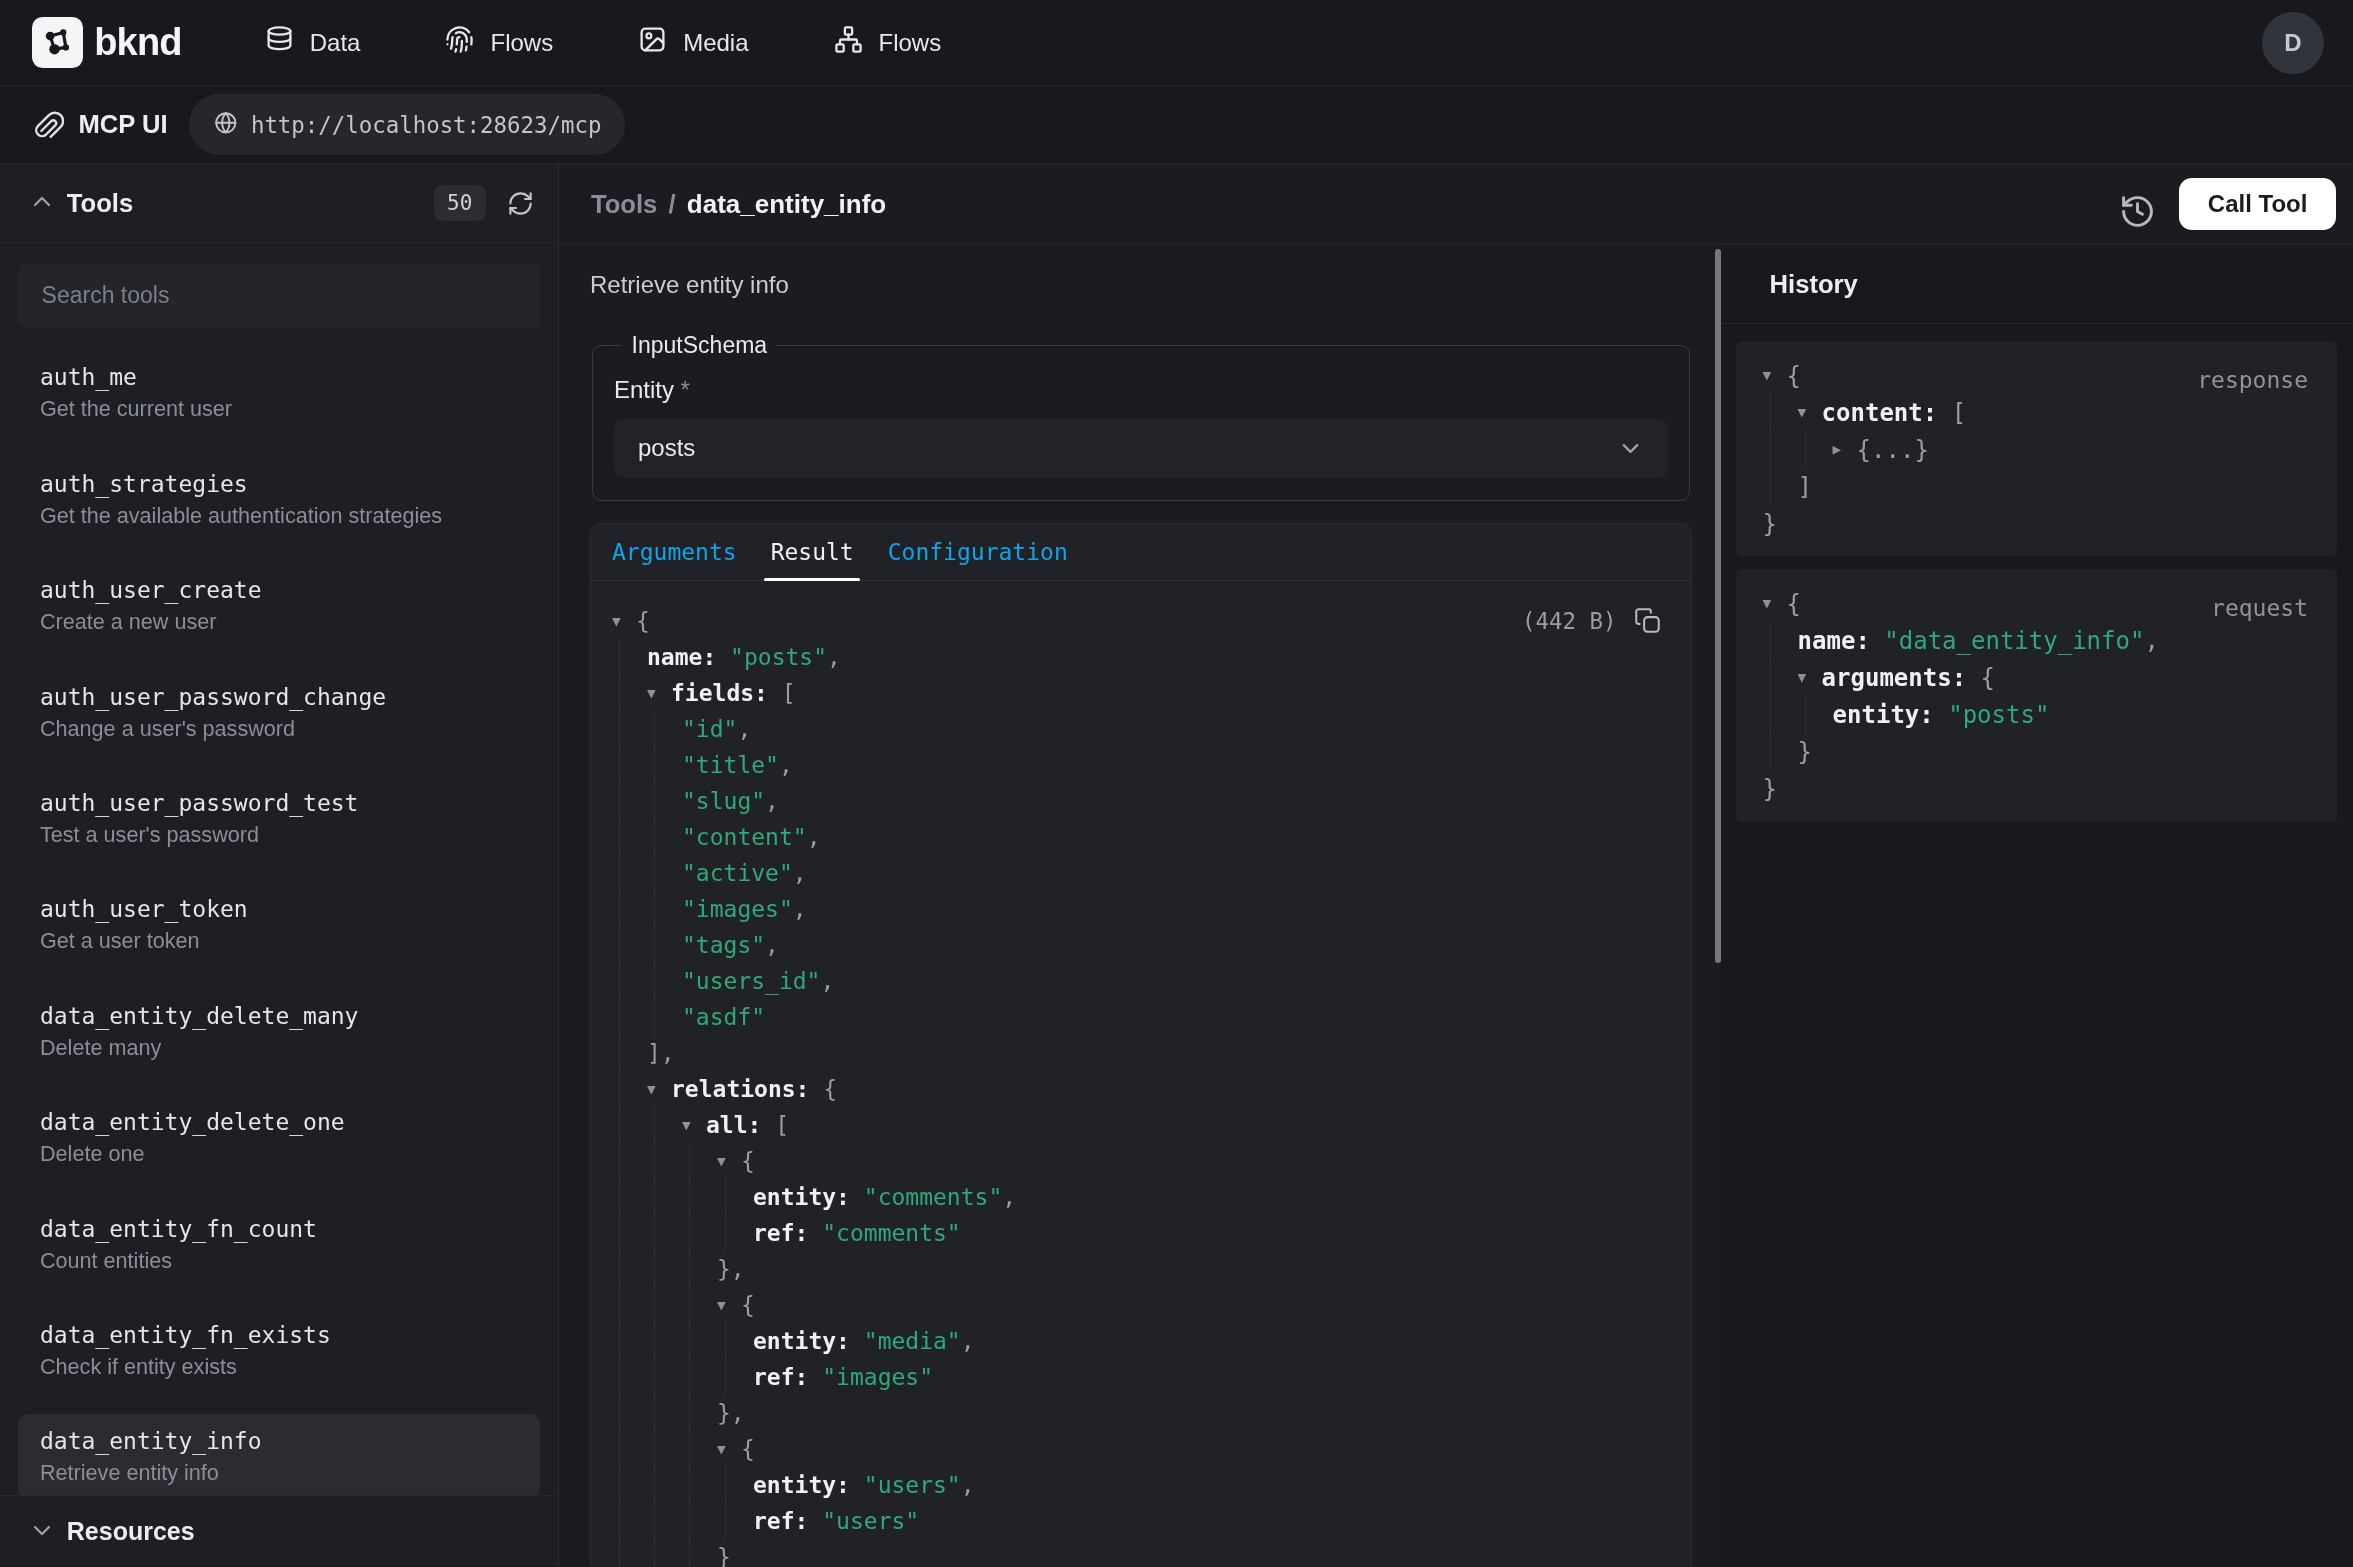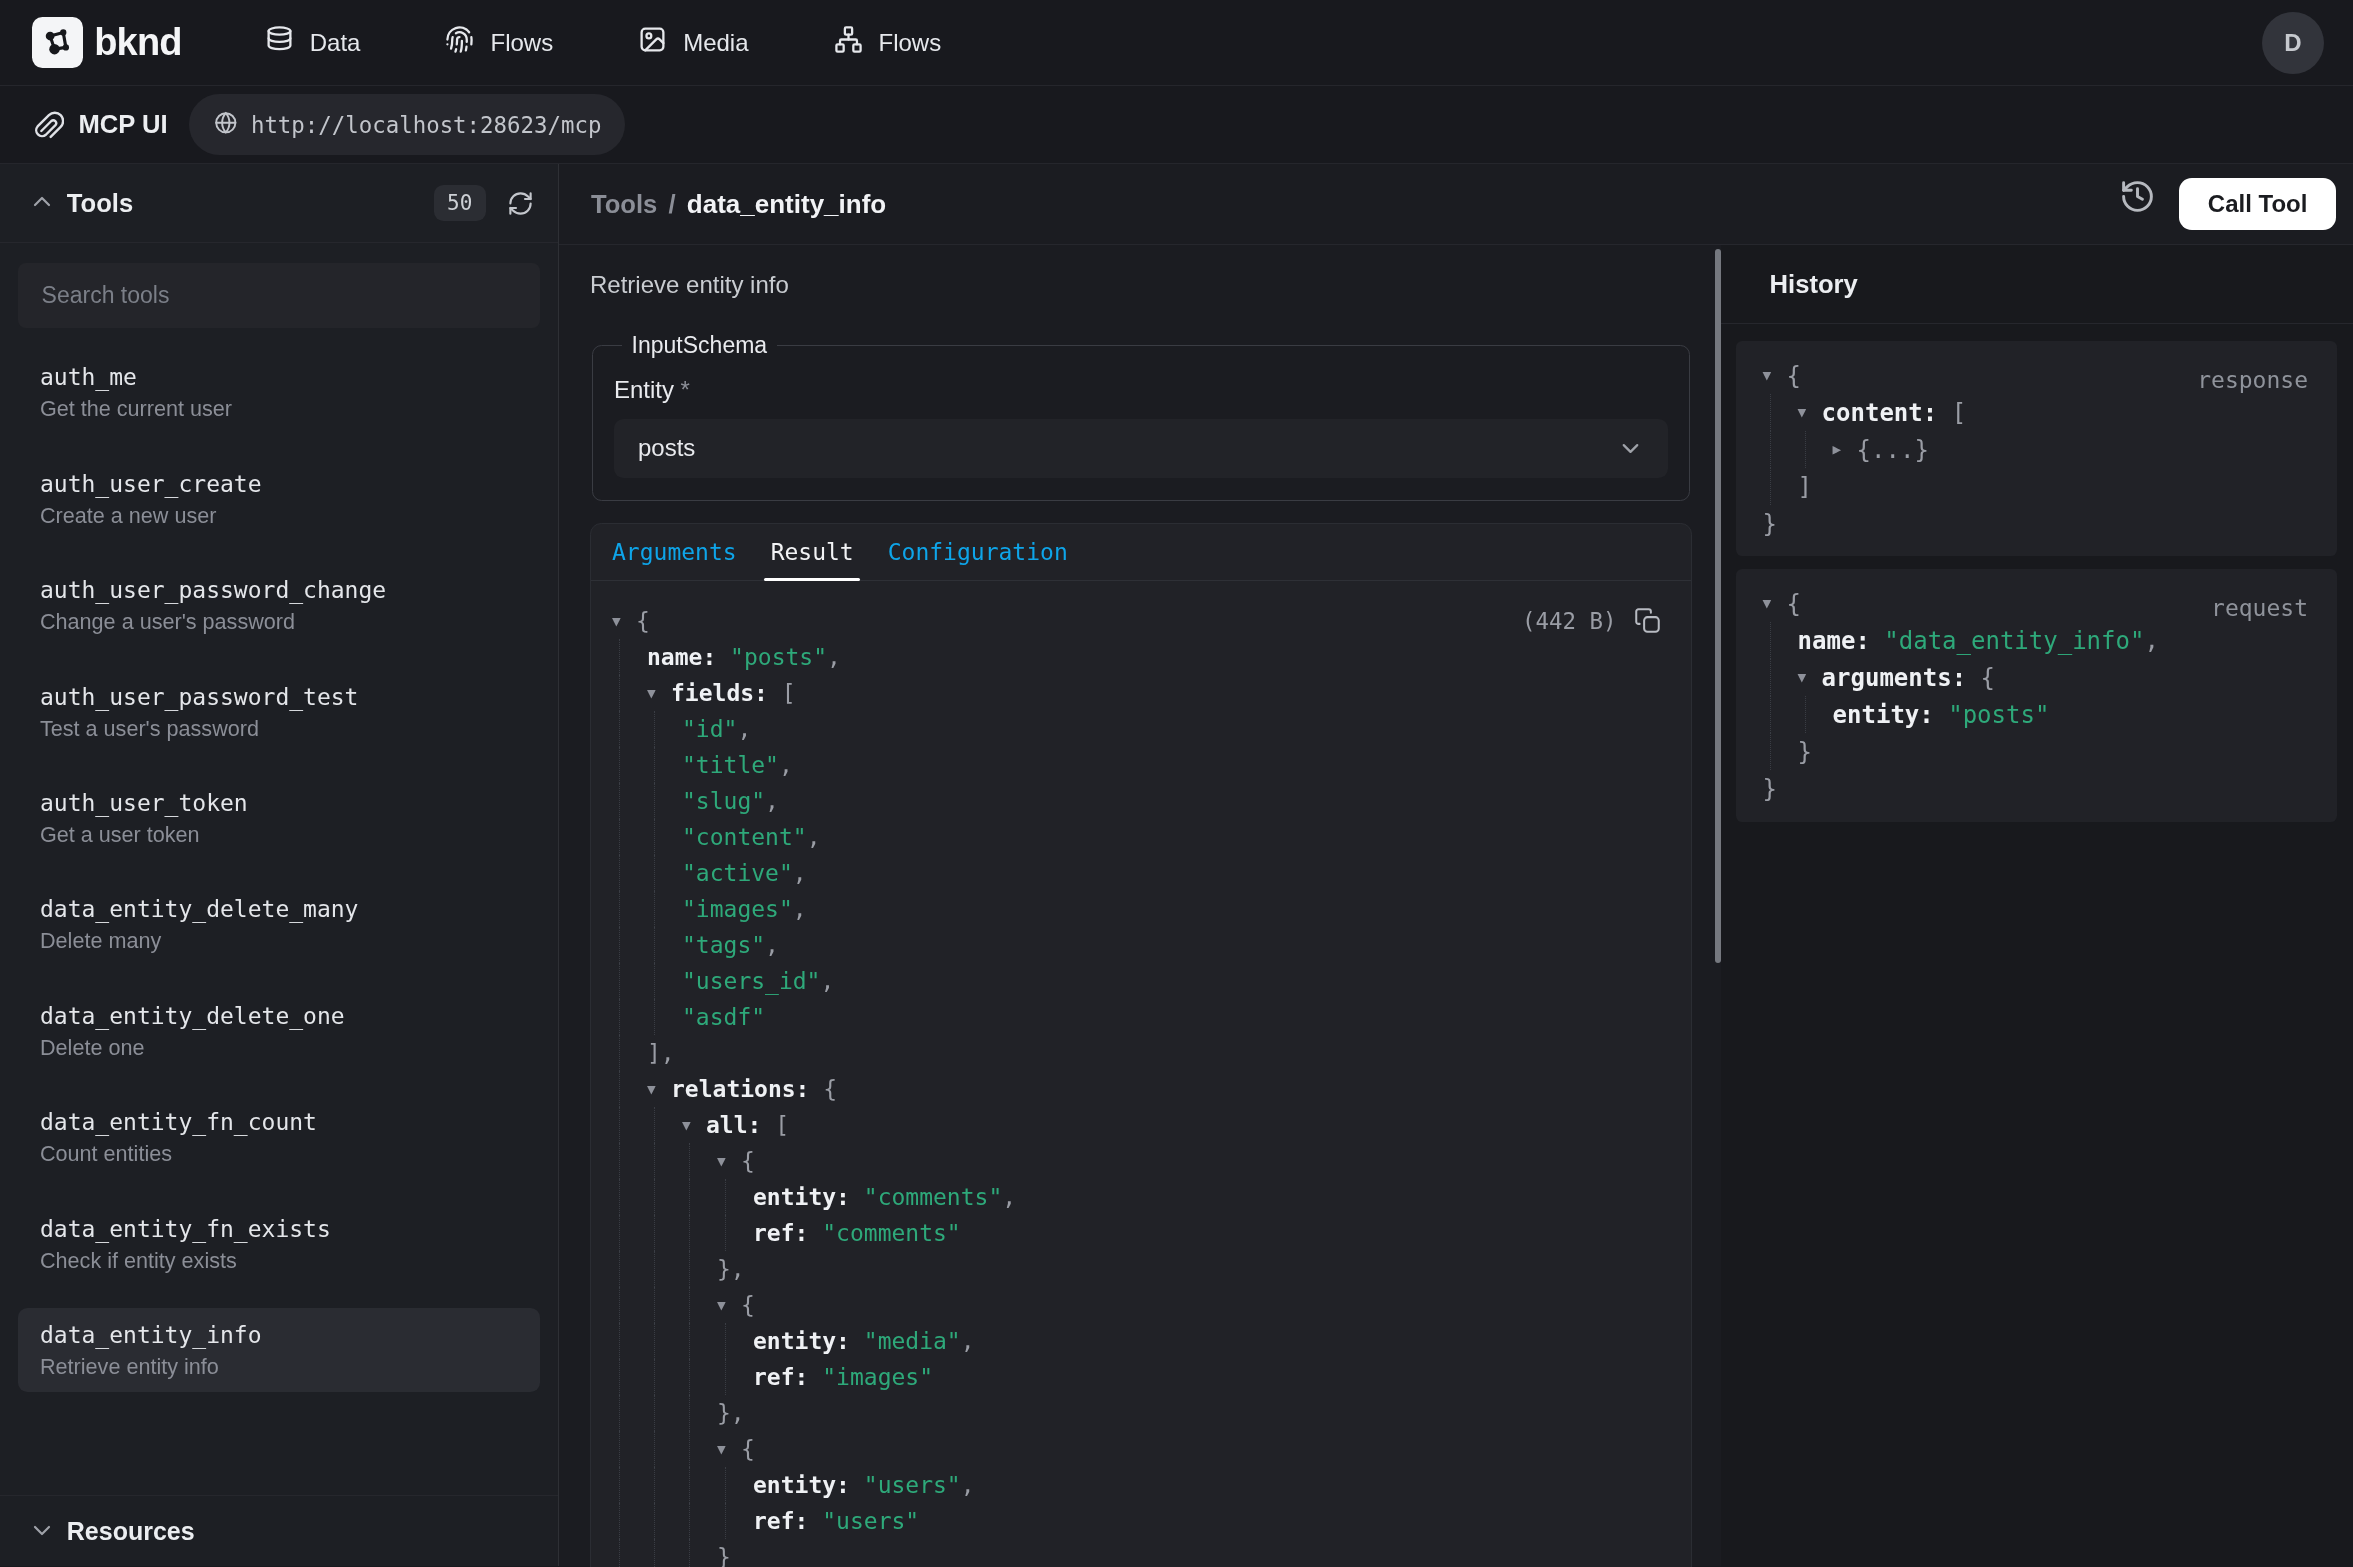--- a/index.html
+++ b/index.html
@@ -53,21 +53,21 @@
              padding:0 30px;flex:none;}
   .sb-footer .sb-title{font-size:25px;}
 
   
   .right{flex:1;display:flex;flex-direction:column;background:#1b1c21;}
   .right-header{height:81px;border-bottom:0.8px solid #26272d;display:flex;align-items:center;
                 padding:0 17.6px 0 32px;flex:none;}
   .bc-gray{font-size:25.6px;font-weight:600;color:#8b8e97;}
   .bc-sep{margin:0 11.2px;}
   .bc-white{font-size:26px;font-weight:700;color:#f2f3f6;}
-  .hdr-right{margin-left:auto;display:flex;align-items:flex-start;gap:23px;}
+  .hdr-right{margin-left:auto;display:flex;align-items:flex-end;gap:23px;}
   .icon-btn{display:flex;align-items:center;cursor:pointer;}
   .call-tool{background:#ffffff;color:#1b1c20;font-size:24px;font-weight:600;border:none;
              border-radius:12.8px;padding:12px 29px;cursor:pointer;font-family:"Liberation Sans",sans-serif;}
 
   .panes{flex:1;display:flex;position:relative;}
   .main{width:1156px;padding:27px 23px 0 31px;flex:none;}
   .main-desc{font-size:24px;color:#c9ccd1;line-height:25.6px;}
   .schema-fieldset{margin-top:34px;border:0.8px solid #3a3c43;border-radius:9.6px;
                    padding:4.8px 21px 22.4px 21px;}
   .schema-fieldset legend{font-size:23px;color:#e9eaee;padding:0 9.6px;margin-left:8px;}
@@ -230,20 +230,24 @@
         </span>
       </div>
       <div class="sb-scroll">
         <input class="search" placeholder="Search tools" style="">
         <div class="tool-list">
             <div class="tool-item">
               <div class="tool-name">auth_me</div>
               <div class="tool-desc">Get the current user</div>
             </div>
             <div class="tool-item">
+              <div class="tool-name">auth_strategies</div>
+              <div class="tool-desc">Get the available authentication strategies</div>
+            </div>
+            <div class="tool-item">
               <div class="tool-name">auth_user_create</div>
               <div class="tool-desc">Create a new user</div>
             </div>
             <div class="tool-item">
               <div class="tool-name">auth_user_password_change</div>
               <div class="tool-desc">Change a user's password</div>
             </div>
             <div class="tool-item">
               <div class="tool-name">auth_user_password_test</div>
               <div class="tool-desc">Test a user's password</div>

